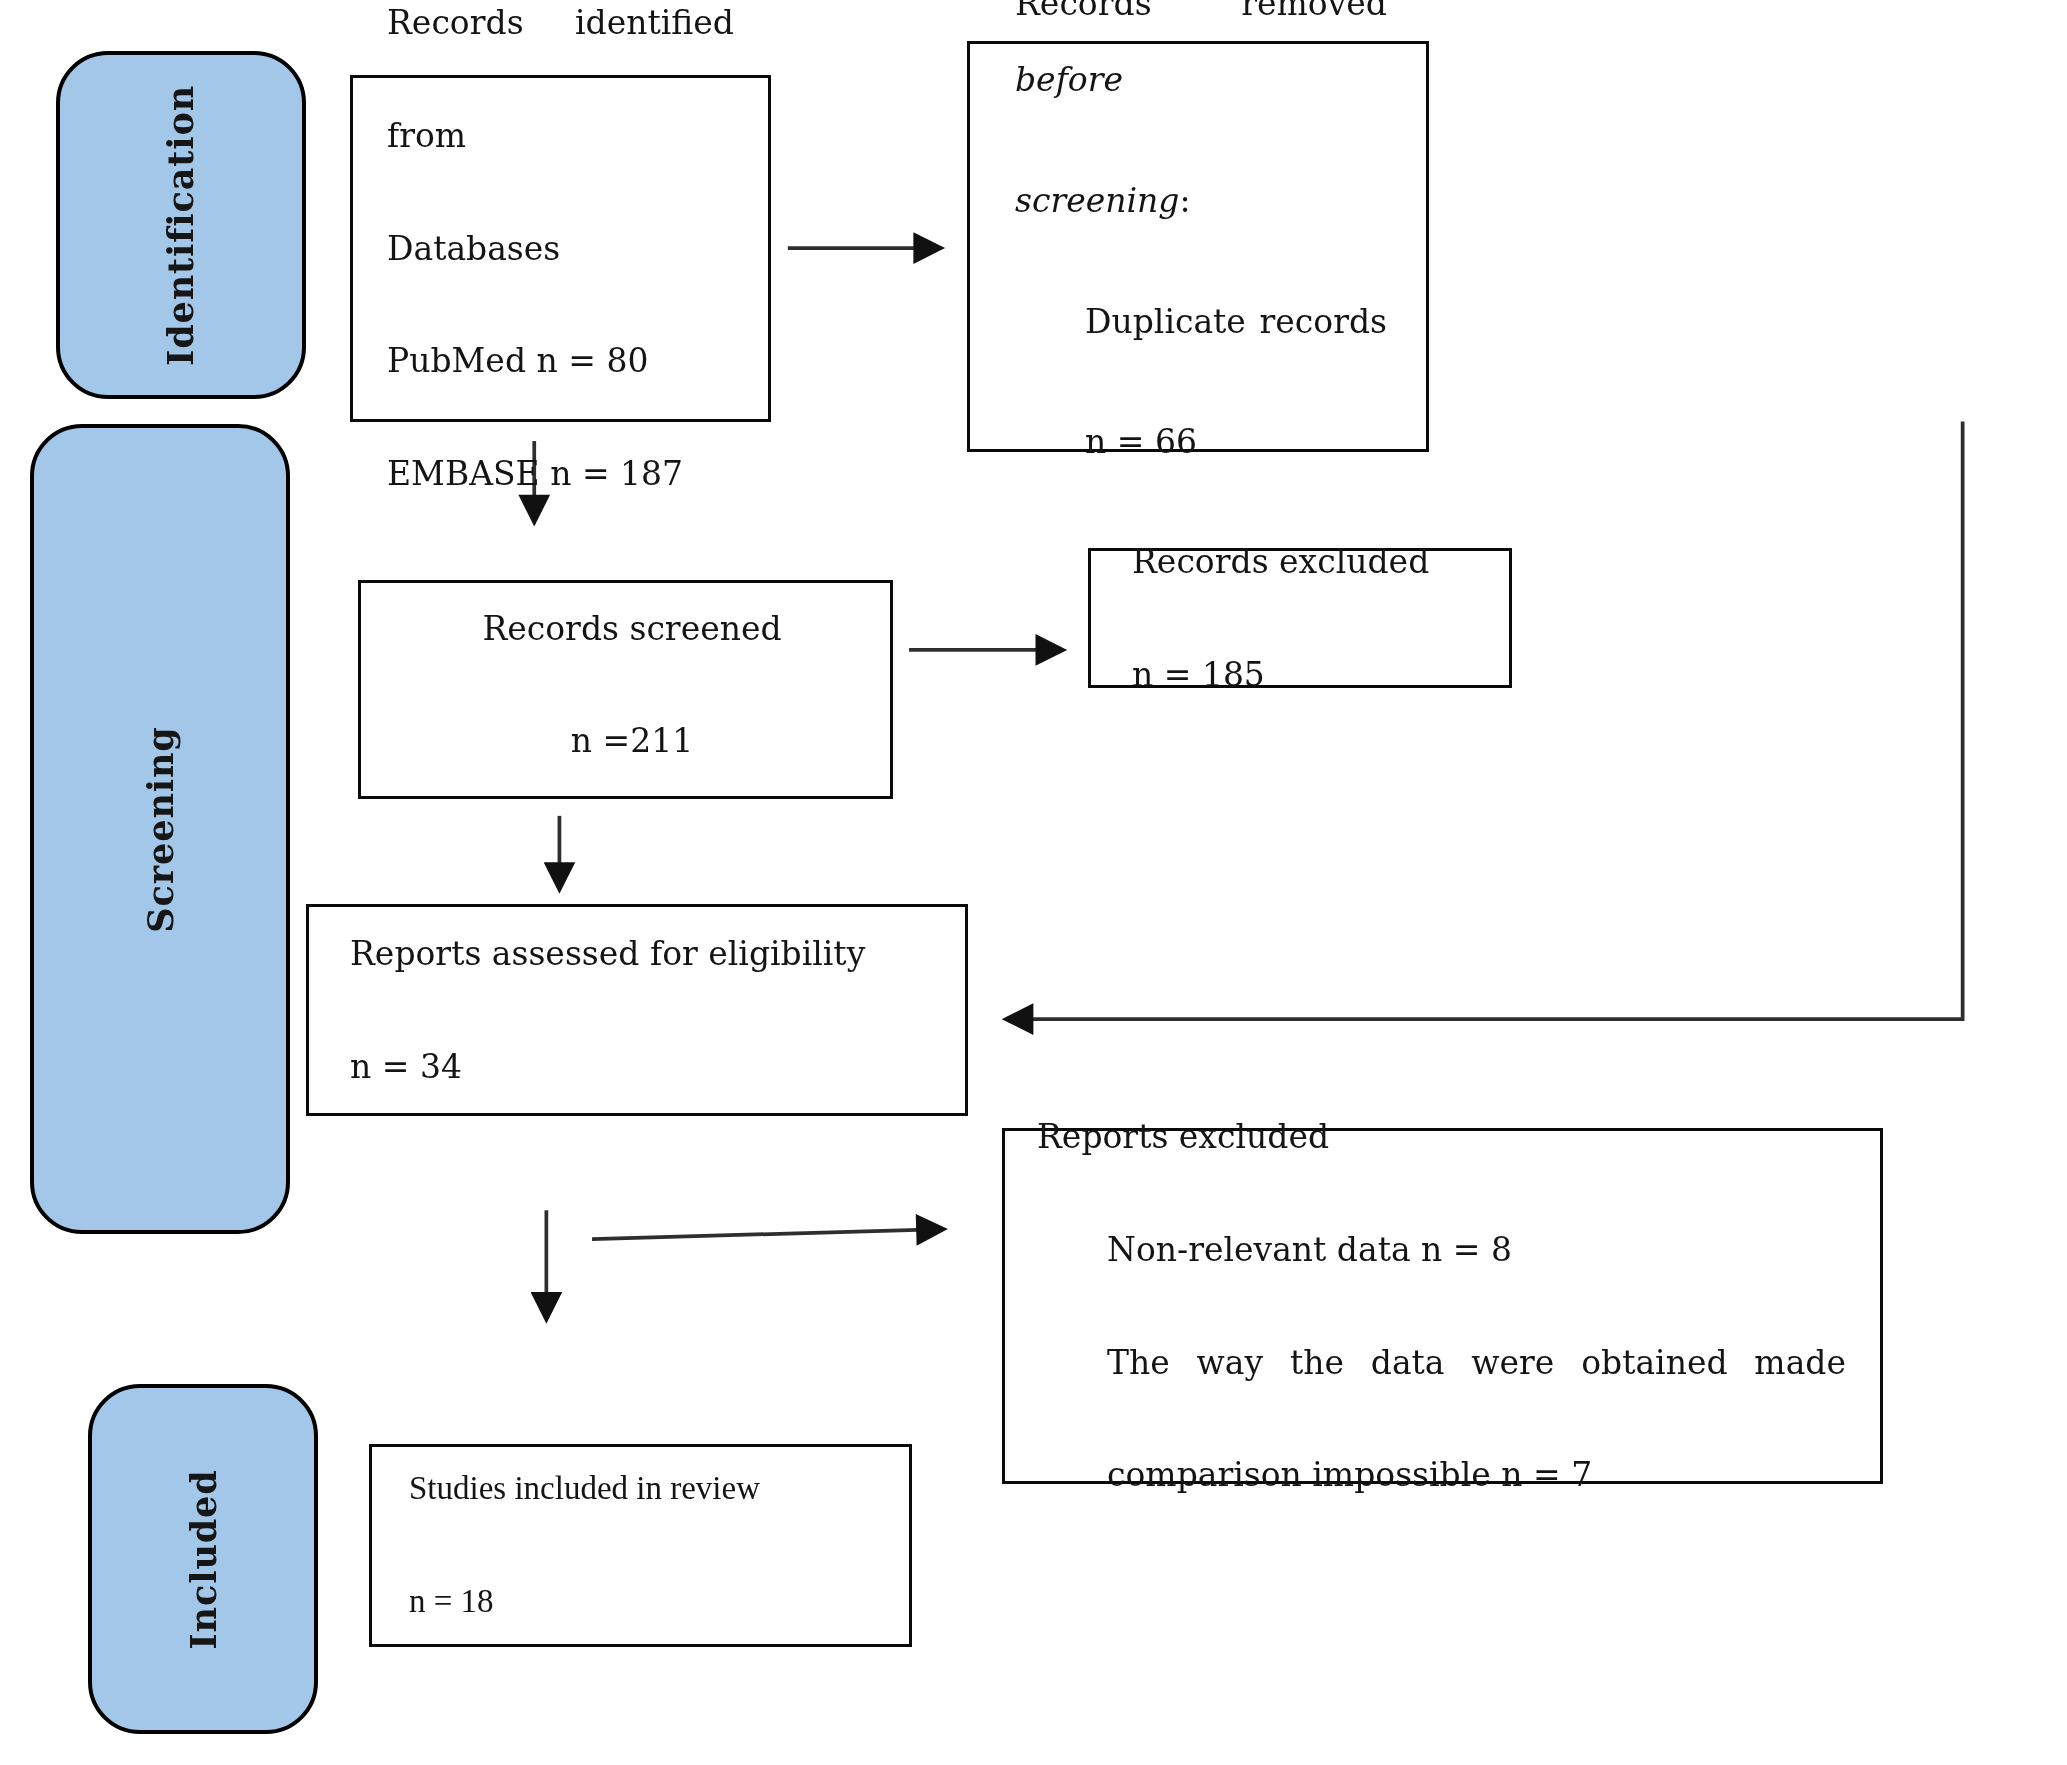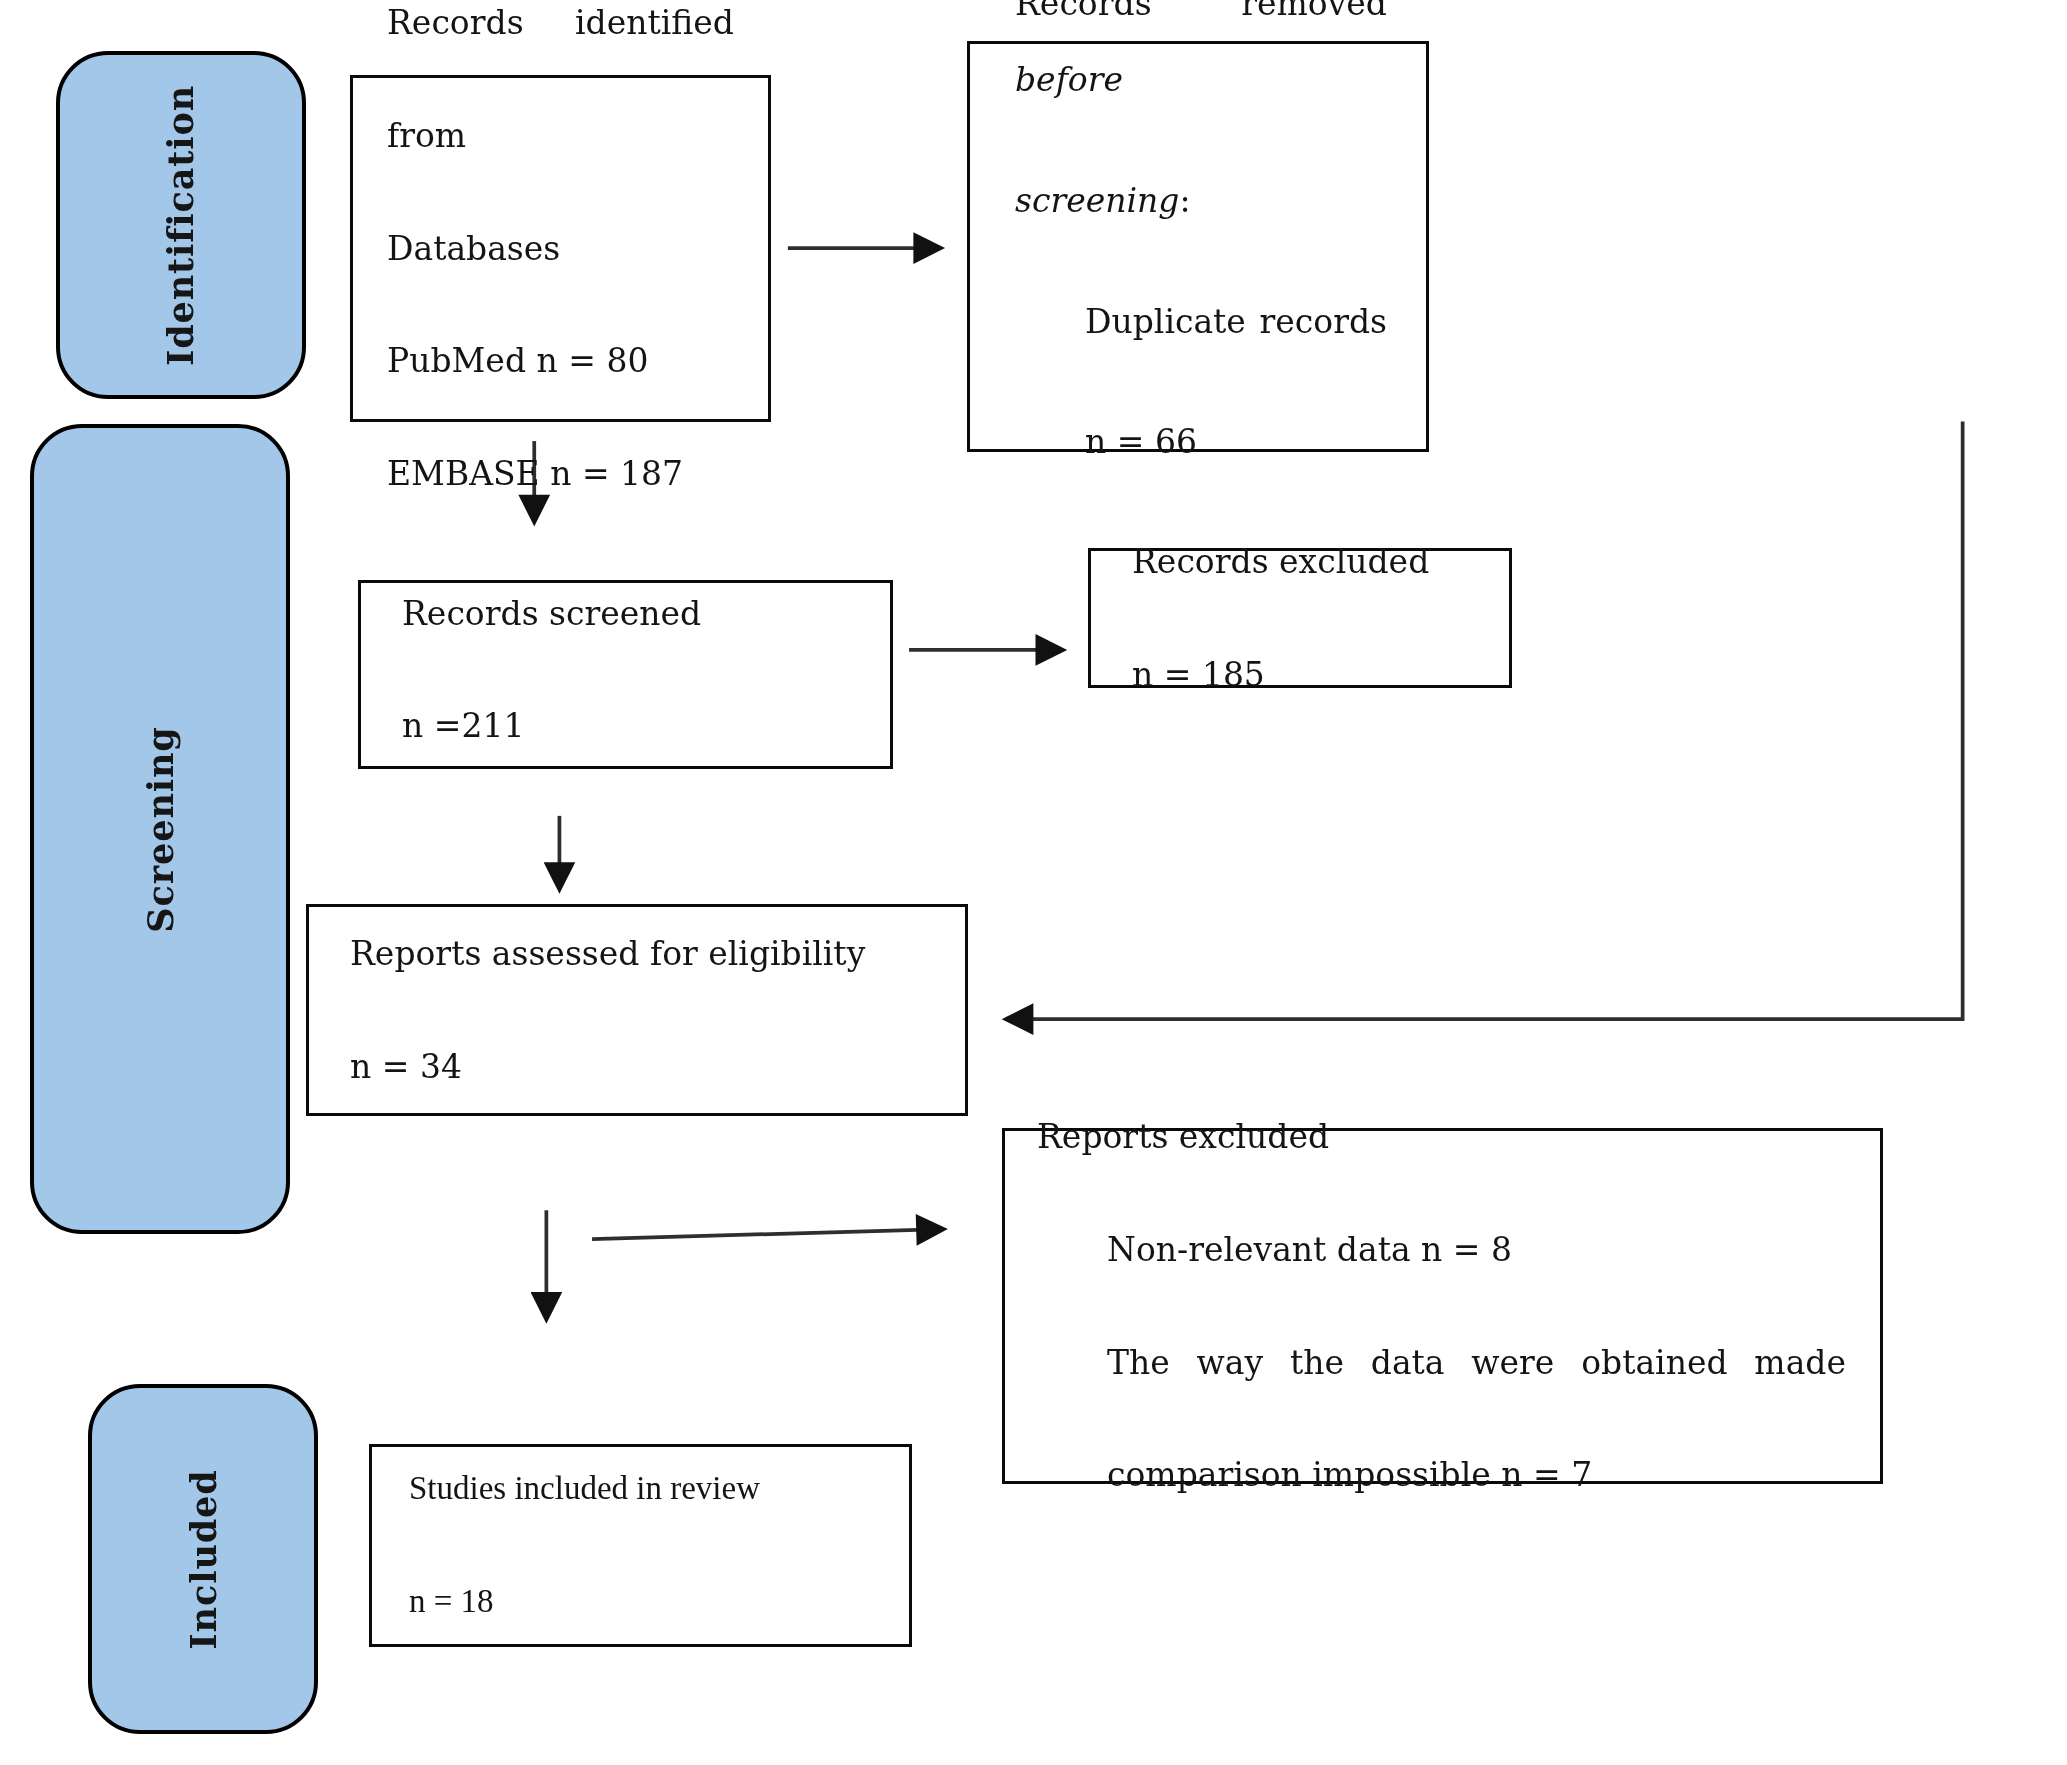--- a/index.html
+++ b/index.html
@@ -73,21 +73,21 @@
   </div>
 
   <div class="bx lh23" style="left:967px; top:41px; width:462px; height:411px; padding:9.3px 39px 56px 45px;">
     <div class="ln jl"><span>Records removed</span> <em>before</em></div>
     <div class="ln"><em>screening</em><span>:</span></div>
     <div class="ln jl ind">Duplicate records</div>
     <div class="ln ind">n = 66</div>
   </div>
 
 
-  <div class="bx lh21" style="left:358px; top:580px; width:535px; height:189px; padding:9.3px 28px 18.6px 41px;">
+  <div class="bx lh21" style="left:358px; top:580px; width:535px; height:219px; padding:9.3px 28px 18.6px 41px;align-items:center;">
     <div class="ln">Records screened</div>
     <div class="ln">n =211</div>
   </div>
 
   <div class="bx lh21" style="left:1088px; top:548px; width:424px; height:140px; padding:9.3px 28px 9.3px 41px;">
     <div class="ln">Records excluded</div>
     <div class="ln">n = 185</div>
   </div>
 
   <div class="bx lh21" style="left:306px; top:904px; width:662px; height:212px; padding:9.3px 28px 9.3px 41px;">

